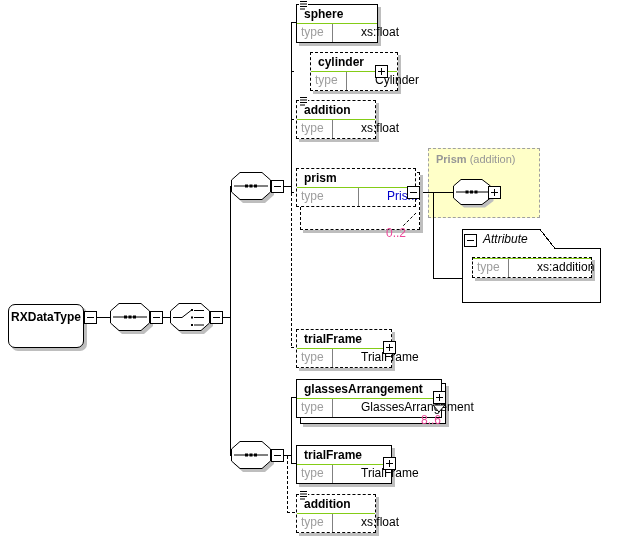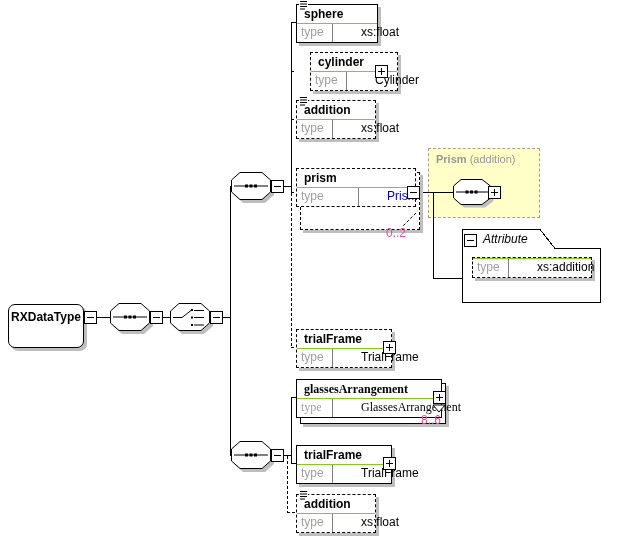--- a/index.html
+++ b/index.html
@@ -238,21 +238,21 @@
       <span class="lbl">type</span>
       <span class="val">TrialFrame</span>
     </div>
   </div>
   <div class="pm" style="left:383px;top:341px;">
       <span class="h"></span>
       <span class="v"></span>
     </div>
 
   <div class="backsheet" style="left:300px;top:383px;width:144px;height:39px;"></div>
-  <div class="ebox stacked" style="left:296px;top:379px;width:144px;font-family:Liberation Serif, serif;">
+  <div class="ebox stacked" style="left:296px;top:379px;width:144px;">
     <div class="title">glassesArrangement</div>
     <div class="row">
       <span class="lbl">type</span>
       <span class="val">GlassesArrangement</span>
     </div>
   </div>
   <div class="pm" style="left:433px;top:391px;">
       <span class="h"></span>
       <span class="v"></span>
     </div>

